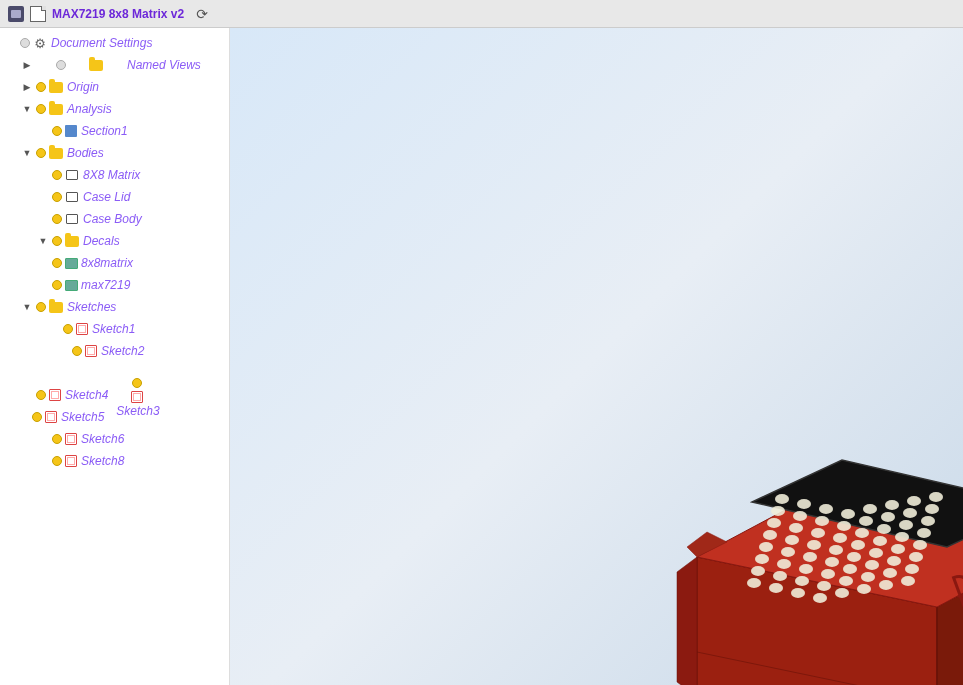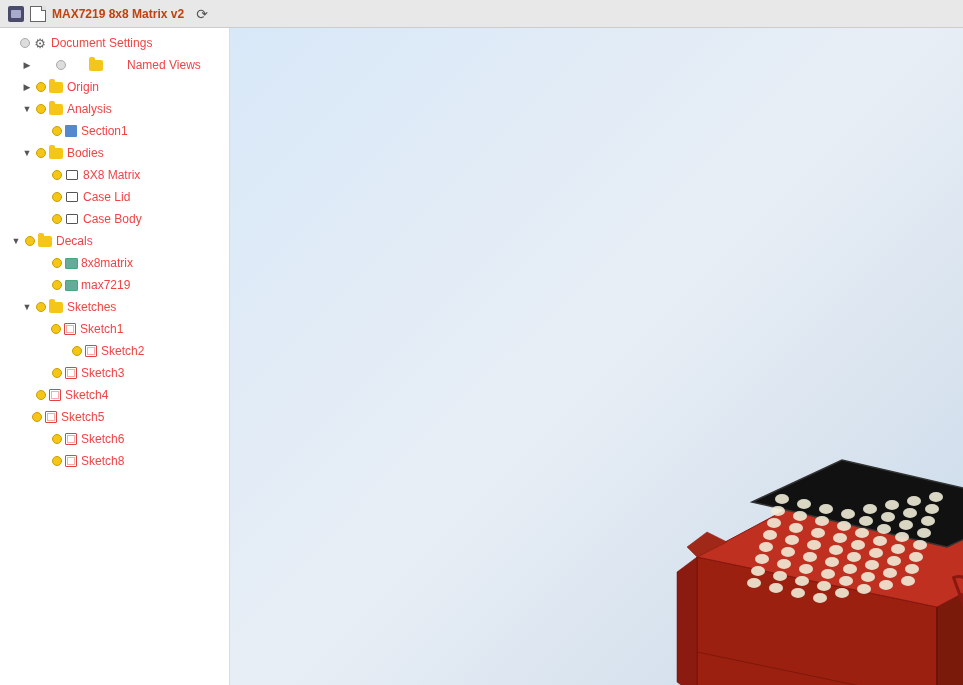--- a/index.html
+++ b/index.html
@@ -136,23 +136,24 @@
       flex-shrink: 0;
     }
     .analysis-sq {
       width: 12px; height: 12px;
       background: #5588cc;
       border-radius: 1px;
       position: relative;
     }
     .tree-label {
       font-size: 12px;
-      color: #ef4444;
+      color: #8b5cf6;
       margin-left: 3px;
       white-space: nowrap;
+      font-style: italic;
     }
     .gear-icon {
       width: 16px; height: 16px;
       color: #666;
       font-size: 13px;
       display: flex; align-items: center; justify-content: center;
     }
     
     .viewport {
       flex: 1;
@@ -174,21 +175,21 @@
 </head>
 <body>
 
 <div class="title-bar">
   <div style="width:16px;height:16px;background:#4a4a6a;border-radius:2px;display:flex;align-items:center;justify-content:center;">
     <div style="width:10px;height:8px;background:#aac;border-radius:1px;"></div>
   </div>
   <div style="width:16px;height:16px;border:1.5px solid #666;background:#fff;position:relative;">
     <div style="position:absolute;top:-1px;right:-1px;width:5px;height:5px;background:#e0e0e0;border-left:1px solid #666;border-bottom:1px solid #666;"></div>
   </div>
-  <span style="font-size:12px;color:#c2410c;font-weight:600;">MAX7219 8x8 Matrix v2</span>
+  <span style="font-size:12px;color:#6d28d9;font-weight:600;">MAX7219 8x8 Matrix v2</span>
   <div style="width:16px;height:16px;display:flex;align-items:center;justify-content:center;margin-left:4px;cursor:pointer;color:#555;font-size:14px;">⟳</div>
 </div>
 
 <div class="main">
 
   <div class="tree-panel" id="tree-panel">
   <div class="tree-item" style="padding-left: 4px;">
         <div class="tree-arrow empty"></div>
         <div class="tree-bulb">
           <div class="bulb-icon dim"></div>
@@ -269,21 +270,21 @@
       <div class="tree-item" style="padding-left: 36px;">
         <div class="tree-arrow empty"></div>
         <div class="tree-bulb">
           <div class="bulb-icon"></div>
         </div>
         <div class="tree-body-icon">
           <div class="body-box"></div>
         </div>
         <span class="tree-label">Case Body</span>
       </div>
-      <div class="tree-item" style="padding-left: 9px;">
+      <div class="tree-item" style="padding-left: 36px;">
         <div class="tree-arrow expanded"></div>
         <div class="tree-bulb">
           <div class="bulb-icon"></div>
         </div>
         <div class="tree-folder">
           <div class="folder-icon"></div>
         </div>
         <span class="tree-label">Decals</span>
       </div>
       <div class="tree-item" style="padding-left: 36px;">
@@ -309,41 +310,41 @@
       <div class="tree-item" style="padding-left: 20px;">
         <div class="tree-arrow expanded"></div>
         <div class="tree-bulb">
           <div class="bulb-icon"></div>
         </div>
         <div class="tree-folder">
           <div class="folder-icon"></div>
         </div>
         <span class="tree-label">Sketches</span>
       </div>
-      <div class="tree-item" style="padding-left: 35px;">
+      <div class="tree-item" style="padding-left: 47px;">
         <div class="tree-arrow empty"></div>
         <div class="tree-bulb">
           <div class="bulb-icon"></div>
         </div>
         <div class="sketch-icon">
           <div class="sketch-sq"></div>
         </div>
         <span class="tree-label">Sketch1</span>
       </div>
       <div class="tree-item" style="padding-left: 56px;">
         <div class="tree-arrow empty"></div>
         <div class="tree-bulb">
           <div class="bulb-icon"></div>
         </div>
         <div class="sketch-icon">
           <div class="sketch-sq"></div>
         </div>
         <span class="tree-label">Sketch2</span>
       </div>
-      <div class="tree-item" style="padding-left: 36px;">
+      <div class="tree-item" style="padding-left: 48px; flex-direction: column;">
         <div class="tree-arrow empty"></div>
         <div class="tree-bulb">
           <div class="bulb-icon"></div>
         </div>
         <div class="sketch-icon">
           <div class="sketch-sq"></div>
         </div>
         <span class="tree-label">Sketch3</span>
       </div>
       <div class="tree-item" style="padding-left: 20px;">

